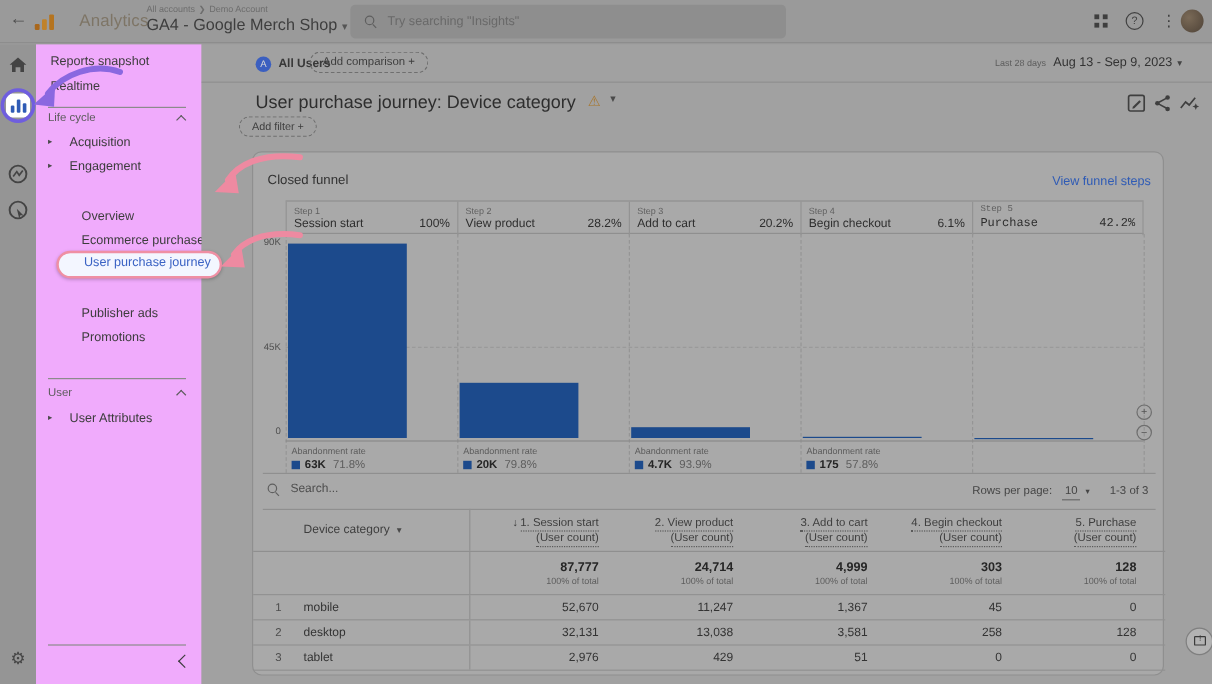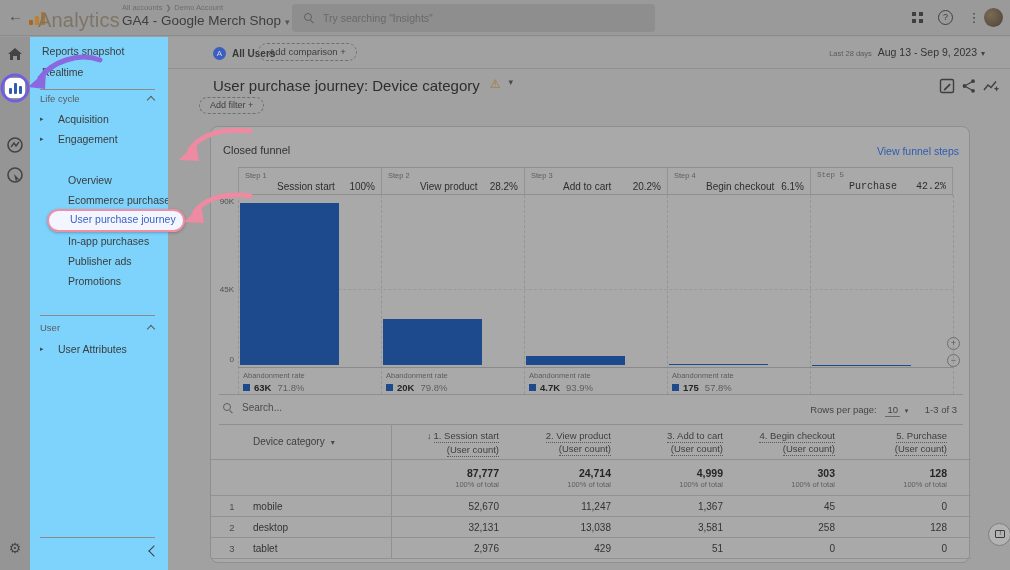--- a/index.html
+++ b/index.html
@@ -7,42 +7,42 @@
     font-family:"Liberation Sans","DejaVu Sans",sans-serif; }
 
   
   #topbar { position:absolute; left:0; top:0; width:1010px; height:36px; background:#9a9a9a; border-bottom:1px solid #8d8d8d; }
   #back-arrow { position:absolute; left:8px; top:7px; font-size:15px; color:#4c4c4c; cursor:pointer; }
   #ga-logo { position:absolute; left:29px; top:11px; width:17px; height:14px; }
   #ga-logo i { position:absolute; bottom:0; width:4px; border-radius:1px; }
   #ga-logo .b1 { left:0;  height:5px;  background:#a9671c; }
   #ga-logo .b2 { left:6px; height:9px;  background:#c08229; }
   #ga-logo .b3 { left:12px; height:13px; background:#b5741f; }
-  #brand-name { position:absolute; left:38px; top:9px; font-size:20px; color:#7e7566; letter-spacing:.2px; }
+  #brand-name { position:absolute; left:66px; top:9px; font-size:14px; color:#7e7566; letter-spacing:.2px; }
   #acct { position:absolute; left:122px; top:3px; }
   #acct .small { font-size:7.5px; color:#6d6d6d; }
   #acct .small .sep { margin:0 3px; font-size:7px; }
   #acct .prop { font-size:13.5px; color:#3e3e3e; margin-top:1px; }
   #acct .prop .caret { font-size:9px; color:#555; margin-left:4px; }
   #topsearch { position:absolute; left:292px; top:4px; width:363px; height:28px; background:#8e8e8e; border-radius:4px; color:#696969; font-size:10.5px; display:flex; align-items:center; padding-left:12px; }
   .lens { display:inline-block; position:relative; width:10px; height:10px; margin-right:9px; }
   .lens::before { content:""; position:absolute; left:0; top:0; width:6px; height:6px; border:1.4px solid #5f5f5f; border-radius:50%; }
   .lens::after { content:""; position:absolute; left:7px; top:7px; width:4px; height:1.4px; background:#5f5f5f; transform:rotate(45deg); transform-origin:0 0; }
   .top-ico { position:absolute; top:9px; width:18px; height:18px; color:#414141; text-align:center; cursor:pointer; }
   #help-icon { left:938px; top:10px; width:15px; height:15px; border:1.4px solid #414141; border-radius:50%; font-size:9px; line-height:13px; }
   #kebab-icon { left:965px; font-size:13px; line-height:18px; }
   #avatar { position:absolute; left:984px; top:8px; width:19px; height:19px; border-radius:50%; background:radial-gradient(circle at 35% 35%, #7a6a57, #4e4237); cursor:pointer; }
 
   
   #rail { position:absolute; left:0; top:37px; width:30px; height:533px; background:#959595; }
   .rail-ico { position:absolute; left:5px; width:20px; height:20px; color:#444; cursor:pointer; }
   #settings-icon { top:501px; font-size:14px; line-height:20px; text-align:center; }
 
   
-  #nav { position:absolute; left:30px; top:37px; width:138px; height:533px; background:#7dd3fc; overflow:visible; }
+  #nav { position:absolute; left:30px; top:37px; width:138px; height:533px; background:#f0abfc; overflow:visible; }
   .nav-item { position:absolute; left:0; width:138px; height:20px; line-height:20px; font-size:10.5px; color:#3c3c3c; cursor:pointer; white-space:nowrap; }
   .nav-item .tri { position:absolute; left:10px; top:0; font-size:7px; color:#4a4a4a; }
   .lvl1 { padding-left:28px; }
   .lvl2 { padding-left:38px; }
   .sec-head { position:absolute; left:10px; width:118px; font-size:9.5px; color:#5b5b5b; height:16px; line-height:16px; }
   .chev-up { position:absolute; right:4px; top:6px; width:6px; height:6px; border-left:1.4px solid #5b5b5b; border-top:1.4px solid #5b5b5b; transform:rotate(45deg); }
   .nav-div { position:absolute; left:10px; width:115px; border-top:1px solid #8b8b8b; }
   .hl-pill { position:absolute; background:#fdfdfd; border:2.5px solid #ef8fa4; border-radius:12px; box-shadow:0 1px 3px rgba(0,0,0,.25); z-index:3; font-size:10.5px; color:#333; line-height:17px; cursor:pointer; white-space:nowrap; }
   #pill-monetization { left:0px; top:111px; width:148px; height:22px; padding-left:28px; }
   #pill-monetization .tri { position:absolute; left:11px; top:0; font-size:7px; color:#4a4a4a; }
@@ -68,21 +68,21 @@
   #add-filter { position:absolute; left:31px; top:60px; height:17px; padding:0 10px; border:1px dashed #6f6f6f; border-radius:9px; font-size:9px; color:#3e3e3e; line-height:15px; cursor:pointer; }
 
   
   #card { position:absolute; left:42px; top:89px; width:760px; height:437px; background:#a9a9a9; border:1px solid #8f8f8f; border-radius:8px; }
   #closed-funnel { position:absolute; left:12px; top:17px; font-size:11px; color:#323232; }
   #view-funnel-steps { position:absolute; right:10px; top:18px; font-size:10.5px; color:#2f5bb5; cursor:pointer; }
 
   #funnel-head { position:absolute; left:27px; top:40px; width:715px; height:28px; border-top:1px solid #8f8f8f; border-bottom:1px solid #8f8f8f; }
   .fcol { position:absolute; top:0; width:143px; height:28px; border-left:1px solid #939393; padding:3px 6px 0 6px; }
   .fcol .step { font-size:7.5px; color:#606060; }
-  .fcol .nm { position:absolute; left:6px; top:13px; font-size:10px; color:#2e2e2e;margin-left:32px; }
+  .fcol .nm { position:absolute; left:6px; top:13px; font-size:10px; color:#2e2e2e; }
   .fcol .pct { position:absolute; right:6px; top:13px; font-size:10px; color:#2e2e2e; }
   .vline { position:absolute; top:68px; width:0; height:199px; border-left:1px dashed #959595; }
   .ytick { position:absolute; width:22px; text-align:right; font-size:8px; color:#4f4f4f; }
   #baseline { position:absolute; left:27px; top:240px; width:715px; border-top:1px solid #8a8a8a; }
   #grid45 { position:absolute; left:27px; top:162px; width:715px; border-top:1px dashed #9a9a9a; }
   .bar { position:absolute; bottom:197px; width:99px; background:#1c4a8c; }
   .zoom-btn { position:absolute; left:736px; width:13px; height:13px; border:1px solid #6e6e6e; border-radius:50%; color:#555; font-size:9px; line-height:11px; text-align:center; cursor:pointer; }
 
   .aband { position:absolute; top:244px; width:143px; height:23px; padding-left:5px; }
   .aband .t { font-size:7.5px; color:#5c5c5c; }
@@ -195,21 +195,20 @@
   <div class="nav-item" style="top:25px;padding-left:12px;">Realtime</div>
   <div class="nav-div" style="top:52px;"></div>
   <div class="sec-head" style="top:54px;">
     <span>Life cycle</span><span class="chev-up"></span>
   </div>
   <div class="nav-item lvl1" style="top:72px;"><span class="tri">▸</span><span>Acquisition</span></div>
   <div class="nav-item lvl1" style="top:92px;"><span class="tri">▸</span><span>Engagement</span></div>
   <div class="nav-item lvl2" style="top:133px;">Overview</div>
   <div class="nav-item lvl2" style="top:153px;">Ecommerce purchases</div>
   <div class="hl-pill" id="pill-upj">User purchase journey</div>
-  <div class="nav-item lvl2" style="top:194px;">In-app purchases</div>
   <div class="nav-item lvl2" style="top:214px;">Publisher ads</div>
   <div class="nav-item lvl2" style="top:234px;">Promotions</div>
   <div class="nav-div" style="top:278px;"></div>
   <div class="sec-head" style="top:283px;">
     <span>User</span><span class="chev-up"></span>
   </div>
   <div class="nav-item lvl1" style="top:302px;"><span class="tri">▸</span><span>User Attributes</span></div>
   <div class="nav-div" style="top:500px;"></div>
   <span id="nav-collapse"></span>
 </div>

